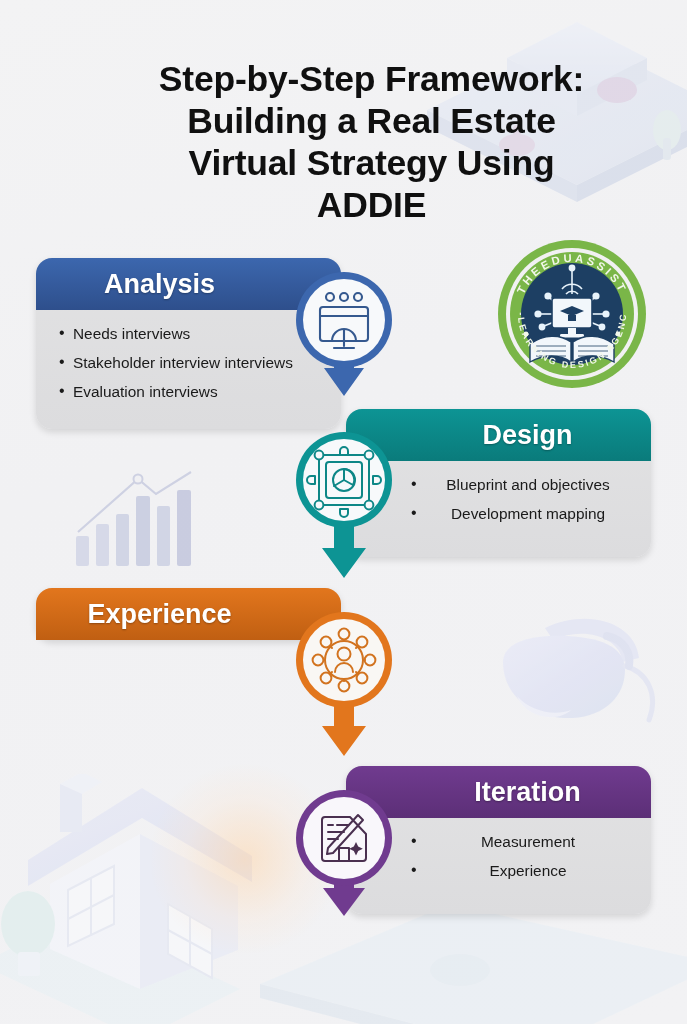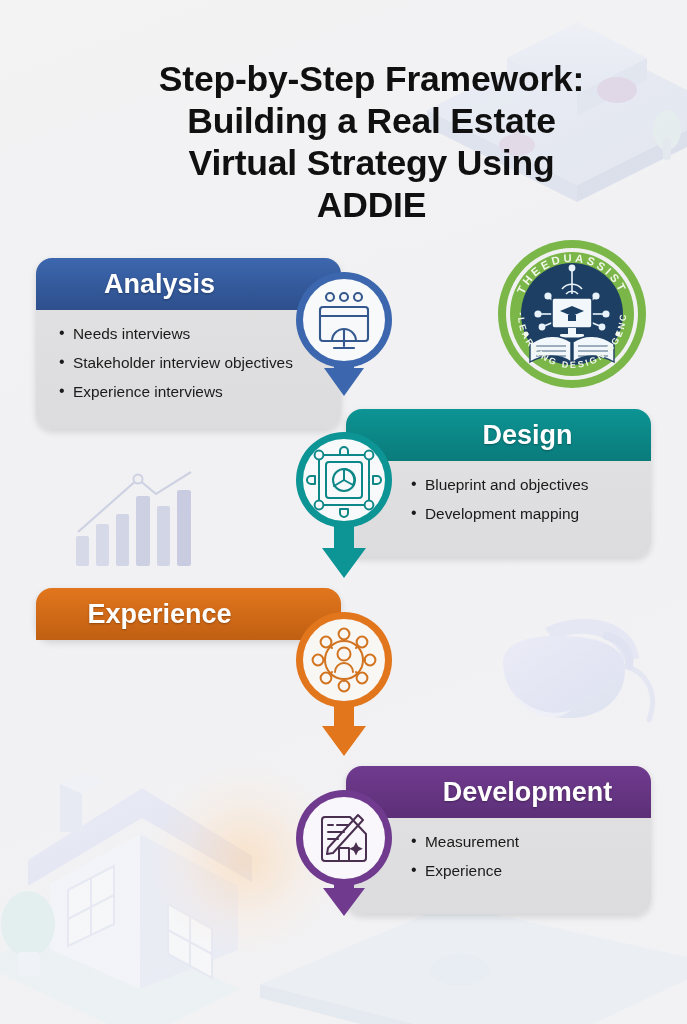--- a/index.html
+++ b/index.html
@@ -157,21 +157,21 @@
   
   .step.left { left: 36px; }
   .step.left .step-head { justify-content: flex-end; padding-right: 58px; }
   .step.left .step-head .step-title { text-align: center; padding-right: 0; }
   .step.left .step-body { padding-left: 22px; padding-right: 46px; }
 
   
   .step.right { left: 346px; }
   .step.right .step-head { justify-content: center; padding-left: 58px; }
   .step.right .step-head .step-title { text-align: center; }
-  .step.right .step-body { padding-left: 64px; padding-right: 20px; }
+  .step.right .step-body { padding-left: 64px; padding-right: 20px; text-align: center; }
 
   #step-analysis    { top: 258px; }
   #step-design      { top: 409px; }
   #step-development { top: 588px; }
   #step-evaluation  { top: 766px; }
 
   
   .connector {
     position: absolute;
     left: 288px;
@@ -342,22 +342,22 @@
     </svg>
   </div>
 
   <div class="step left" id="step-analysis">
     <div class="step-head" style="background: linear-gradient(rgb(60, 103, 174) 0%, rgb(46, 79, 140) 100%);">
       <span class="step-title">Analysis</span>
     </div>
     <div class="step-body">
       <ul>
         <li>Needs interviews</li>
-        <li>Stakeholder interview objectives</li>
-        <li>Experience interviews</li>
+        <li>Stakeholder interview interviews</li>
+        <li>Evaluation interviews</li>
       </ul>
     </div>
   </div>
 
   <div class="connector" id="conn-analysis">
     <svg viewBox="0 0 112 150" width="112" height="150">
       <path d="M46,60 L46,104 L36,104 L56,132 L76,104 L66,104 L66,60 Z" fill="#3c67ae"></path>
       <circle cx="56" cy="56" r="48" fill="#3c67ae"></circle>
       <circle cx="56" cy="56" r="41" fill="#f7f9fb"></circle>
       <g stroke="#35598f" stroke-width="2.1" fill="none" stroke-linecap="round" stroke-linejoin="round">
@@ -438,21 +438,21 @@
         <circle cx="38" cy="74" r="5.4"></circle>
           <line x1="43" y1="69" x2="44" y2="68"></line>
         <circle cx="74" cy="74" r="5.4"></circle>
           <line x1="69" y1="69" x2="68" y2="68"></line>
       </g>
     </svg>
   </div>
 
   <div class="step right" id="step-evaluation">
     <div class="step-head" style="background: linear-gradient(rgb(112, 59, 143) 0%, rgb(92, 47, 119) 100%);">
-      <span class="step-title">Development</span>
+      <span class="step-title">Iteration</span>
     </div>
     <div class="step-body">
       <ul>
         <li>Measurement</li>
         <li>Experience</li>
       </ul>
     </div>
   </div>
 
   <div class="connector" id="conn-evaluation">

